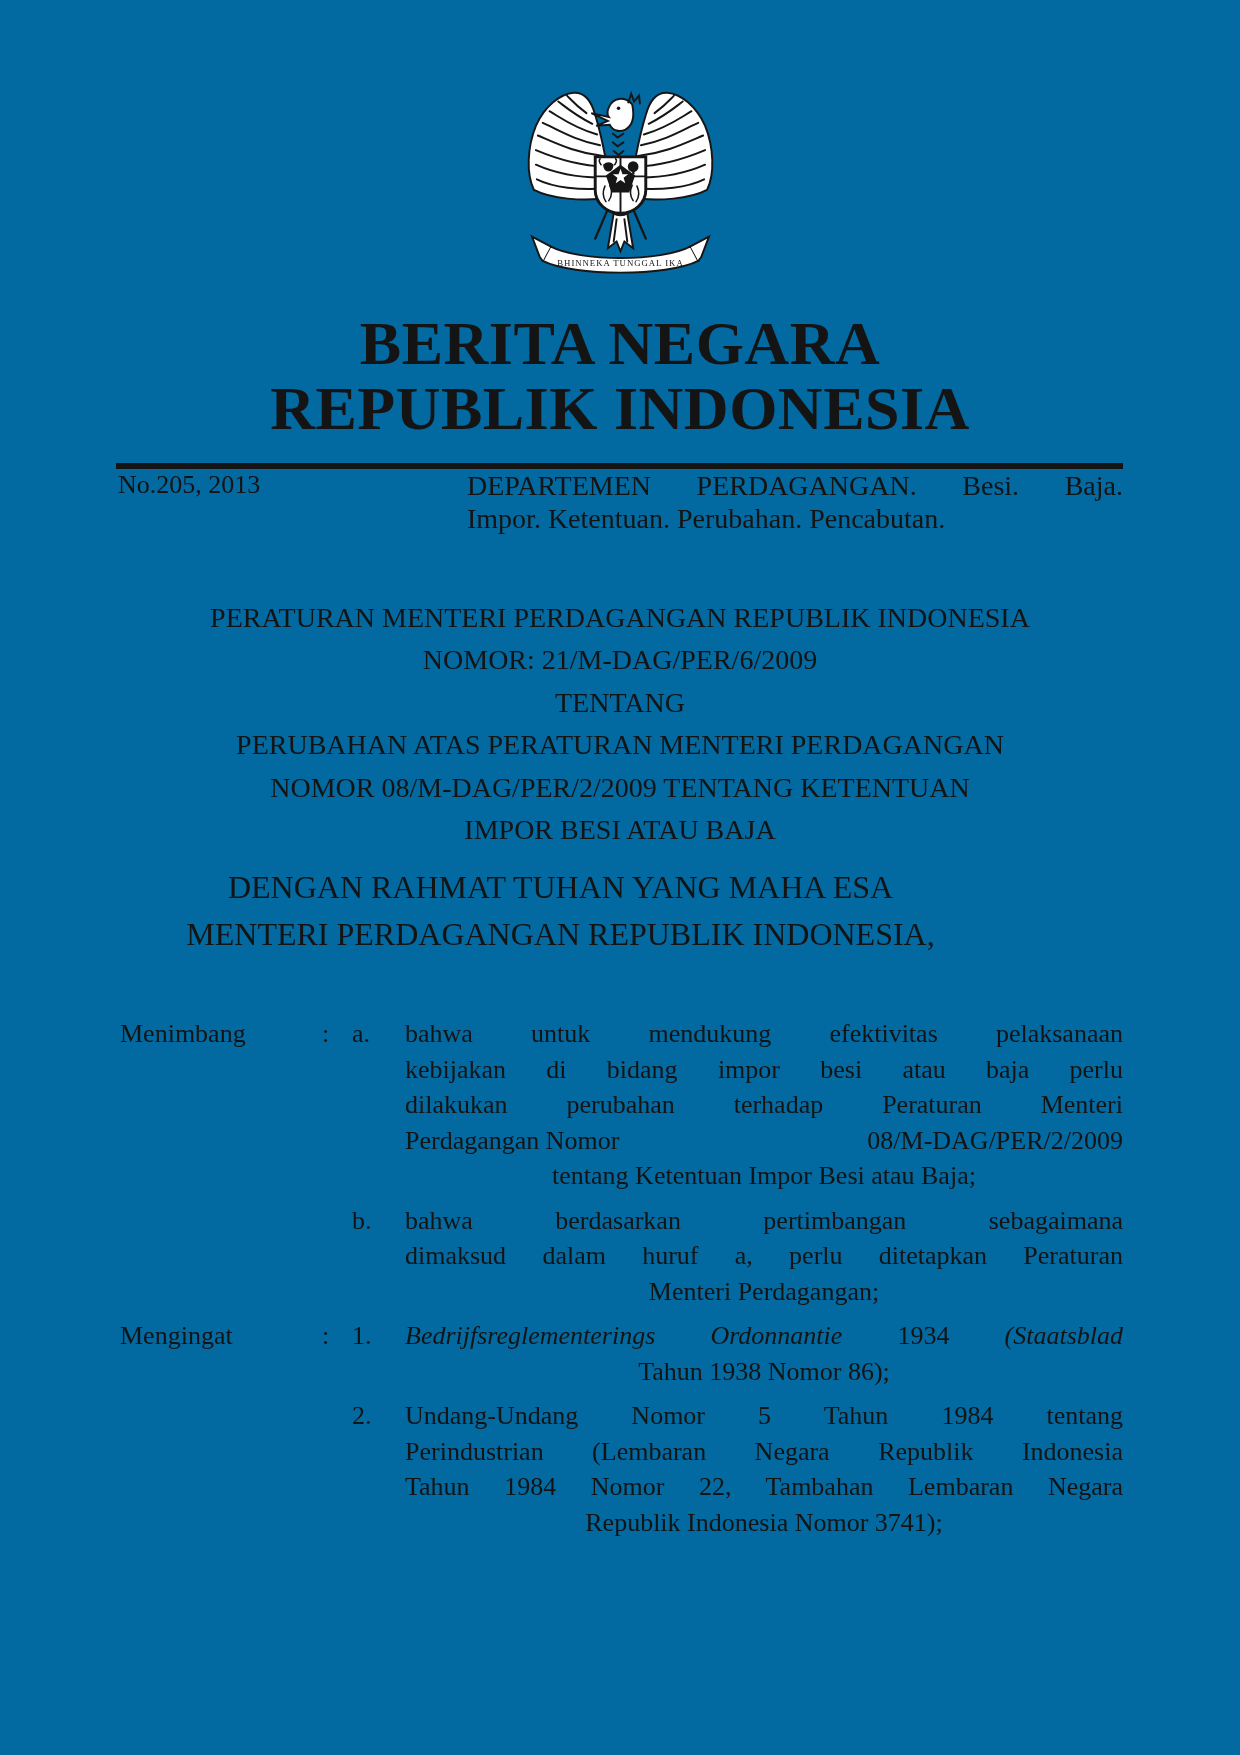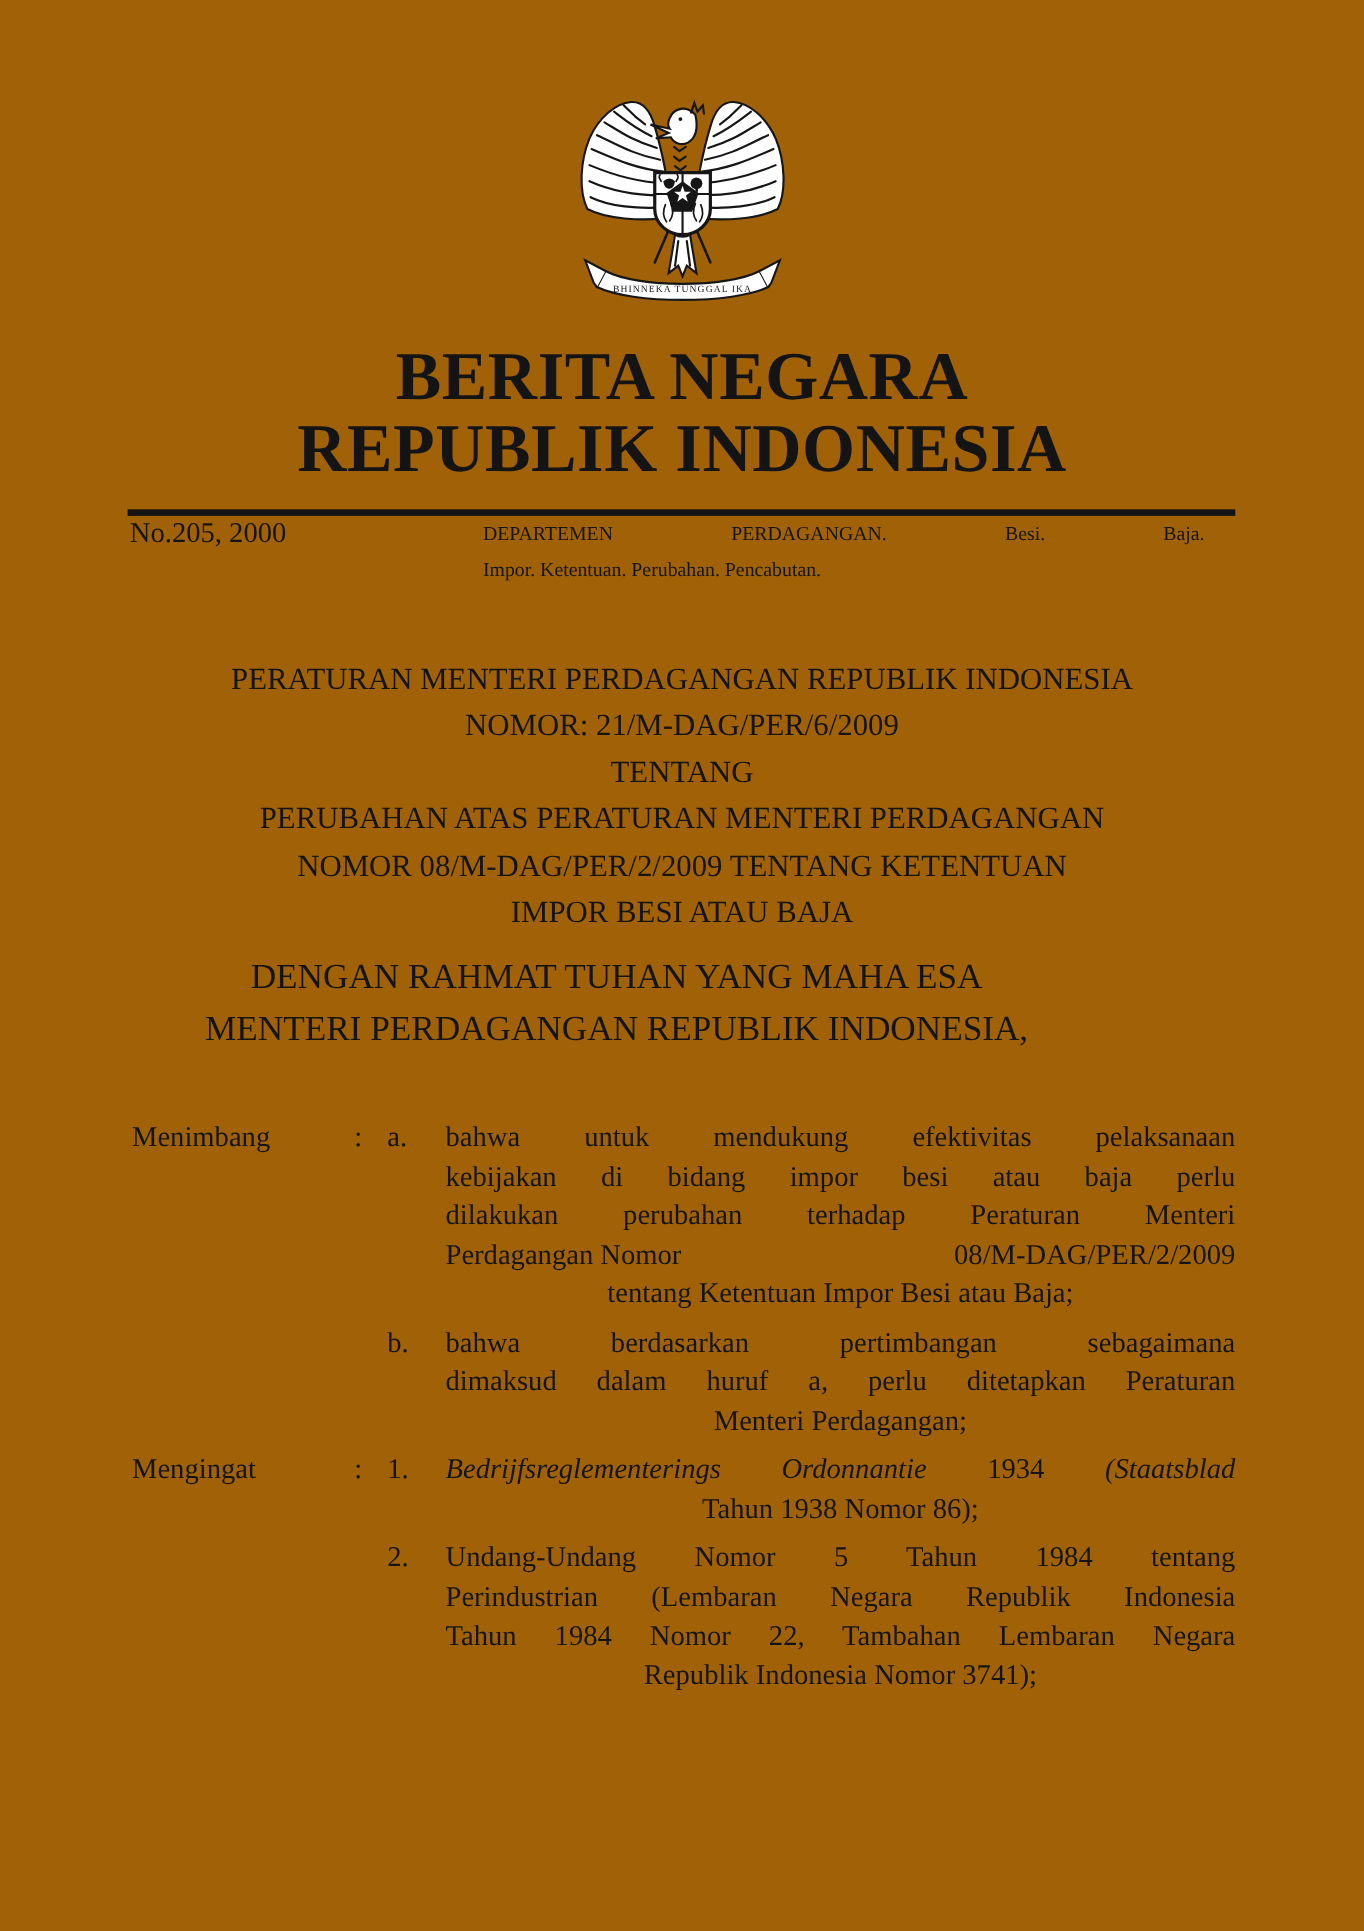--- a/index.html
+++ b/index.html
@@ -1,39 +1,39 @@
 <!DOCTYPE html>
 <html><head>
 <meta charset="utf-8">
 <style>
   html,body{margin:0;padding:0;background:#808080;}
   .page{
     position:relative;
     width:1240px;height:1755px;
     margin:0 auto;
-    background:#a16207;
+    background:#0369a1;
     color:#141414;
     font-family:"Liberation Serif","DejaVu Serif",serif;
     overflow:hidden;
   }
   
   .emblem{position:absolute;left:523px;top:83px;width:195px;height:212px;}
 
   
   .masthead{
     position:absolute;left:0;top:311px;width:1240px;
     text-align:center;font-weight:bold;
     font-size:62px;line-height:65px;
     letter-spacing:0.5px;
   }
   .rule{position:absolute;left:116px;top:463px;width:1007px;height:6px;background:#141414;}
 
   
   .issue-no{position:absolute;left:118px;top:468px;font-size:26px;line-height:33px;}
-  .subject{position:absolute;left:439px;top:469px;width:656px;font-size:18px;line-height:33px;}
+  .subject{position:absolute;left:467px;top:469px;width:656px;font-size:28px;line-height:33px;}
   .jline{text-align:justify;text-align-last:justify;}
 
   
   .title-block{
     position:absolute;left:0;top:597px;width:1240px;
     text-align:center;font-size:28px;line-height:42.4px;
   }
   
   .preamble{
     position:absolute;left:0;top:864px;width:1121px;
@@ -106,21 +106,21 @@
     </g>
     <text x="100" y="188" text-anchor="middle" font-size="9" letter-spacing="1" fill="#161616" font-family="Liberation Serif, serif">BHINNEKA TUNGGAL IKA</text>
   </svg>
 
   <div class="masthead">
     <div>BERITA NEGARA</div>
     <div>REPUBLIK INDONESIA</div>
   </div>
   <div class="rule"></div>
 
-  <div class="issue-no">No.205, 2000</div>
+  <div class="issue-no">No.205, 2013</div>
   <div class="subject">
     <div class="jline">DEPARTEMEN PERDAGANGAN. Besi. Baja.</div>
     <div>Impor. Ketentuan. Perubahan. Pencabutan.</div>
   </div>
 
   <div class="title-block">
     <div>PERATURAN MENTERI PERDAGANGAN REPUBLIK INDONESIA</div>
     <div>NOMOR: 21/M-DAG/PER/6/2009</div>
     <div>TENTANG</div>
     <div>PERUBAHAN ATAS PERATURAN MENTERI PERDAGANGAN</div>

